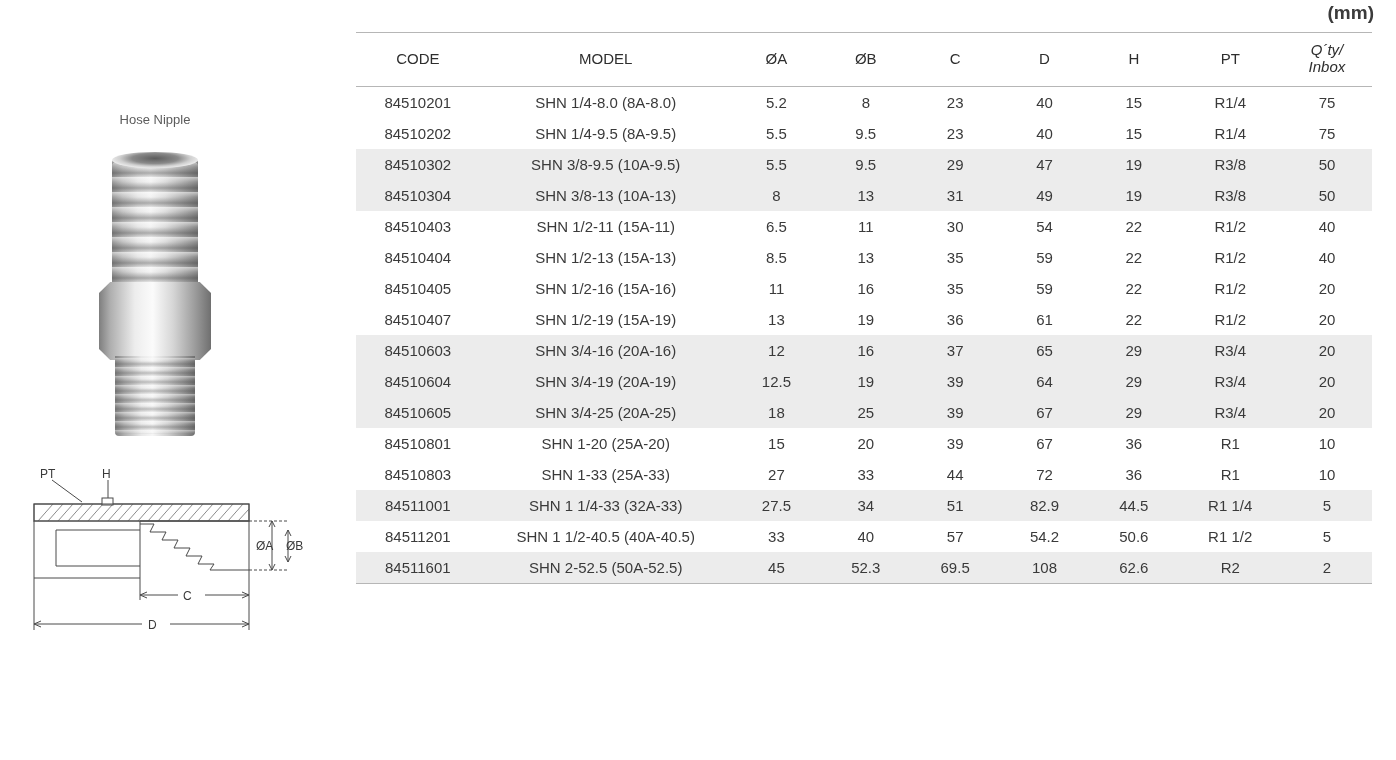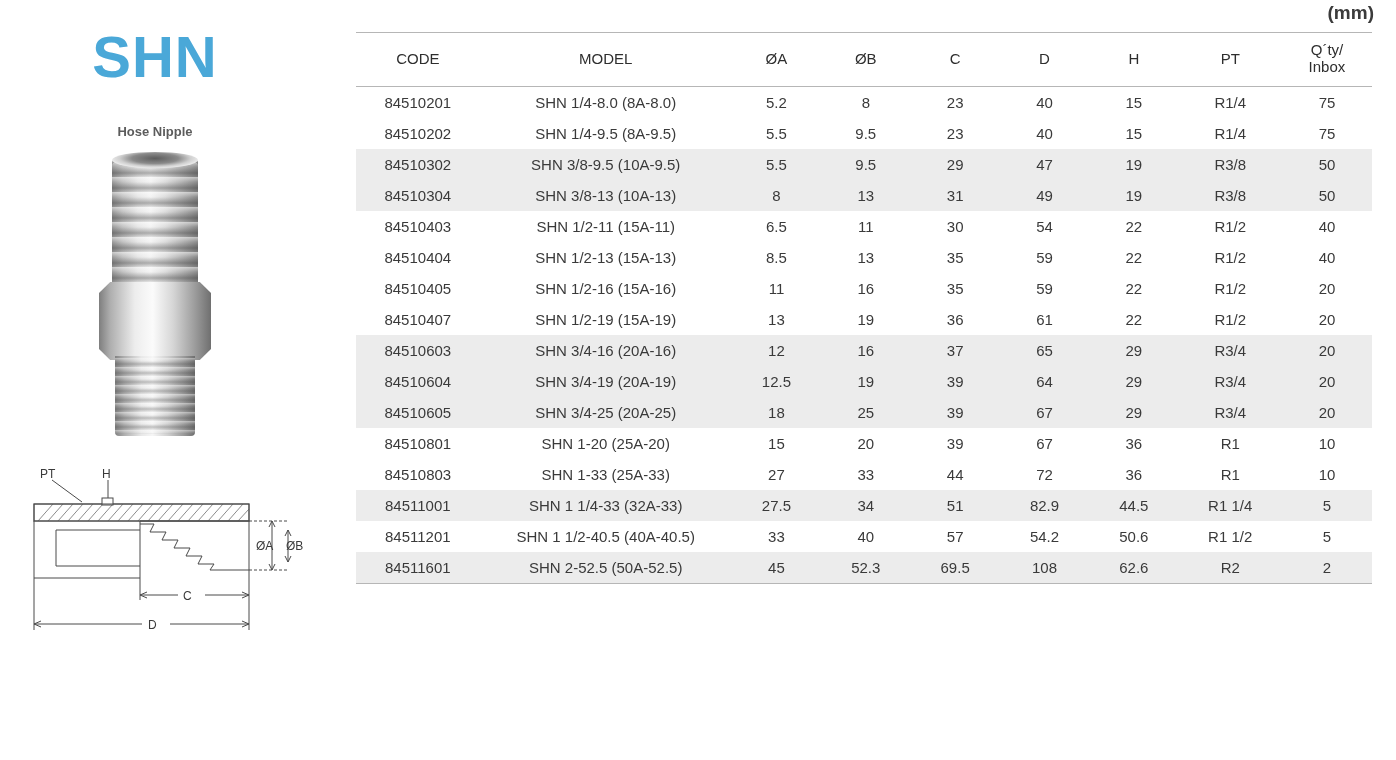--- a/index.html
+++ b/index.html
@@ -36,27 +36,26 @@
     text-align: center;
     font-size: 58px;
     font-weight: bold;
     letter-spacing: 1px;
     color: #4aa8d8;
     font-family: "Liberation Sans", sans-serif;
     line-height: 1;
   }
   .brand-sub {
     position: absolute;
-    top: 124px;
+    top: 112px;
     left: 0;
     width: 310px;
     text-align: center;
     font-size: 13px;
     color: #5c5c5c;
-    font-weight: bold;
   }
 
   
   .photo {
     position: absolute;
     top: 158px;
     left: 85px;
     width: 140px;
     height: 275px;
   }
@@ -176,29 +175,28 @@
     margin-top: 41px;
   }
   .col-code   { width: 120px; }
   .col-model  { width: 250px; }
   .col-a      { width: 86px; }
   .col-b      { width: 86px; }
   .col-c      { width: 86px; }
   .col-d      { width: 86px; }
   .col-h      { width: 86px; }
   .col-pt     { width: 100px; }
-  .col-qty    { width: 86px; }
+  .col-qty    { width: 86px; font-style: italic; }
 </style>
 </head>
 <body>
 
 <div class="page">
 
   <div class="left-panel">
-    <div class="brand">SHN</div>
     <div class="brand-sub">Hose Nipple</div>
 
     <div class="photo">
       <div class="barb"></div>
       <div class="barb-rings"></div>
       <div class="barb-top"></div>
       <div class="hex"></div>
       <div class="thread"></div>
       <div class="thread-lines"></div>
     </div>

